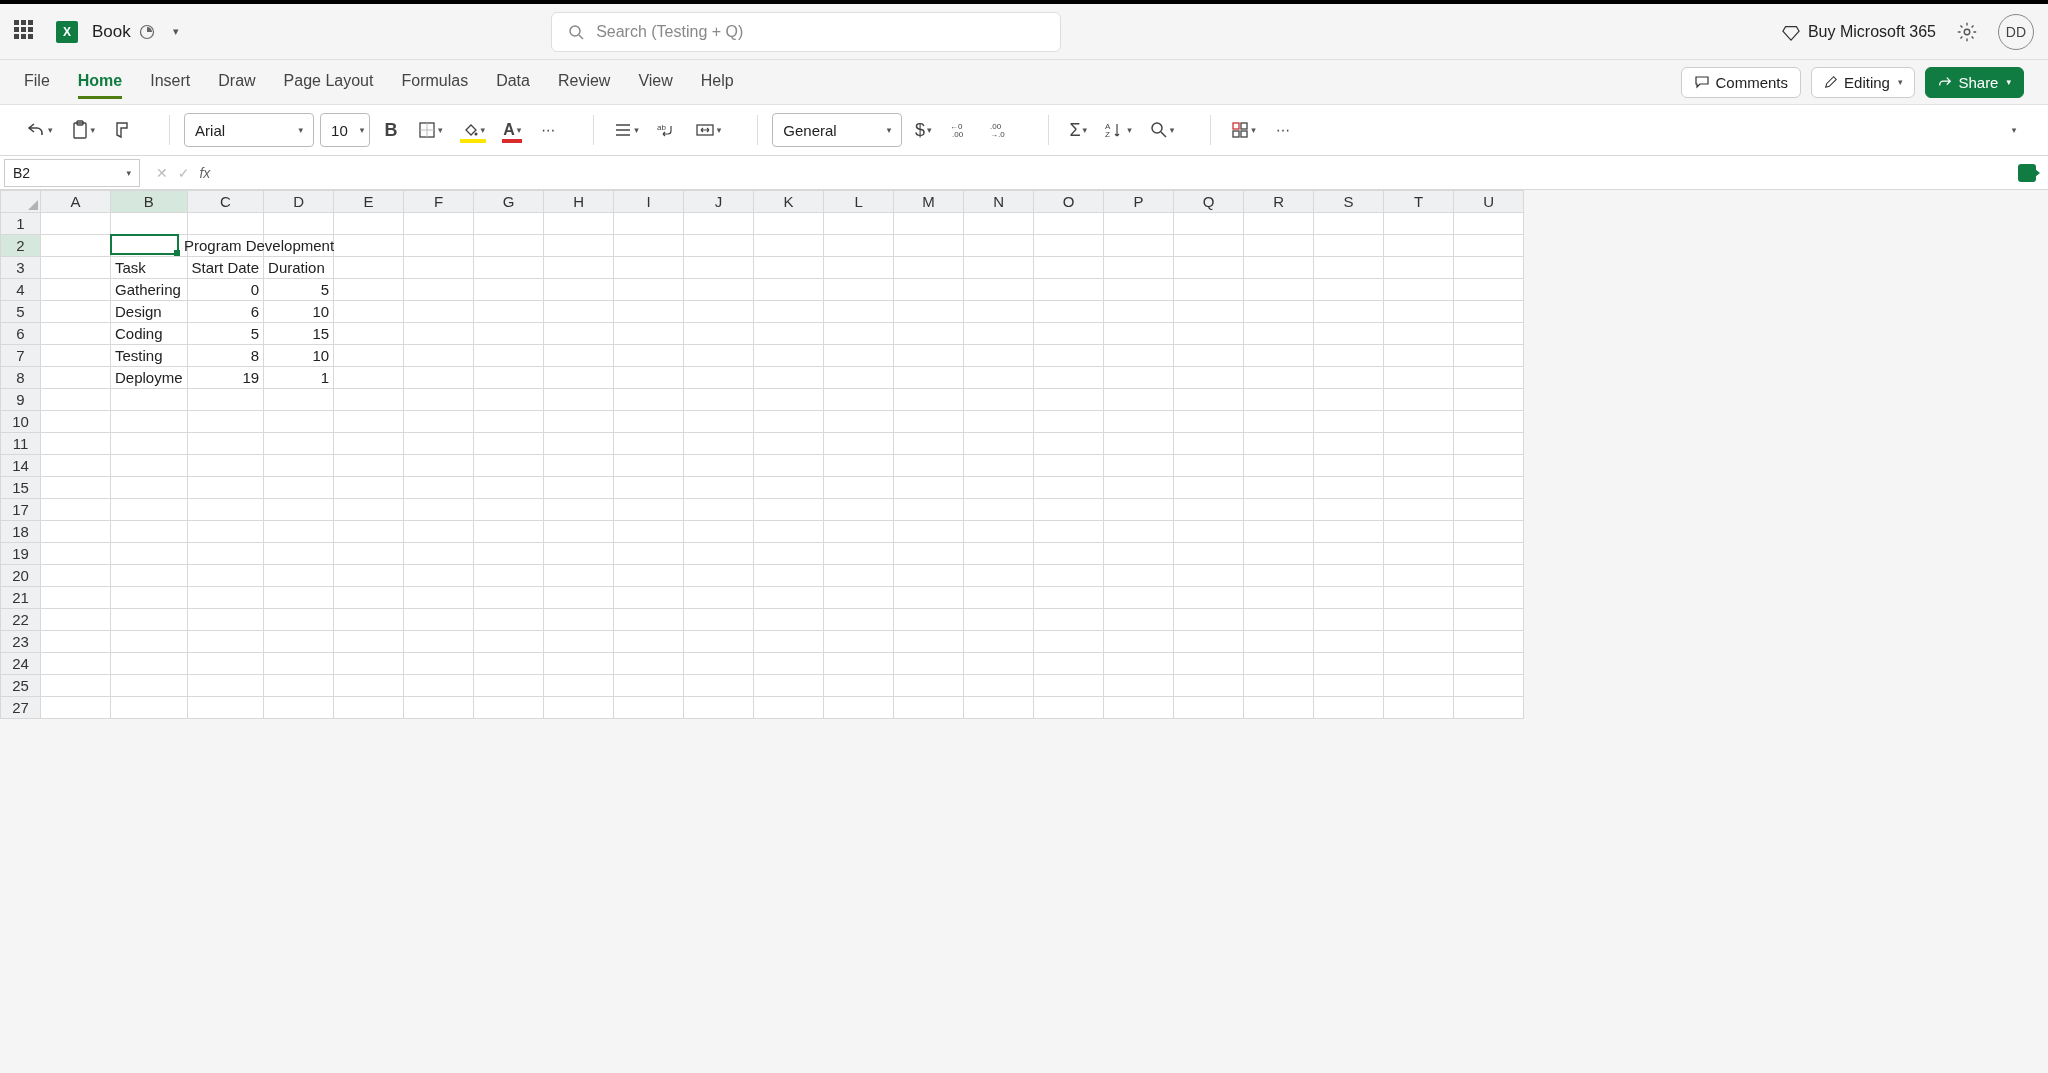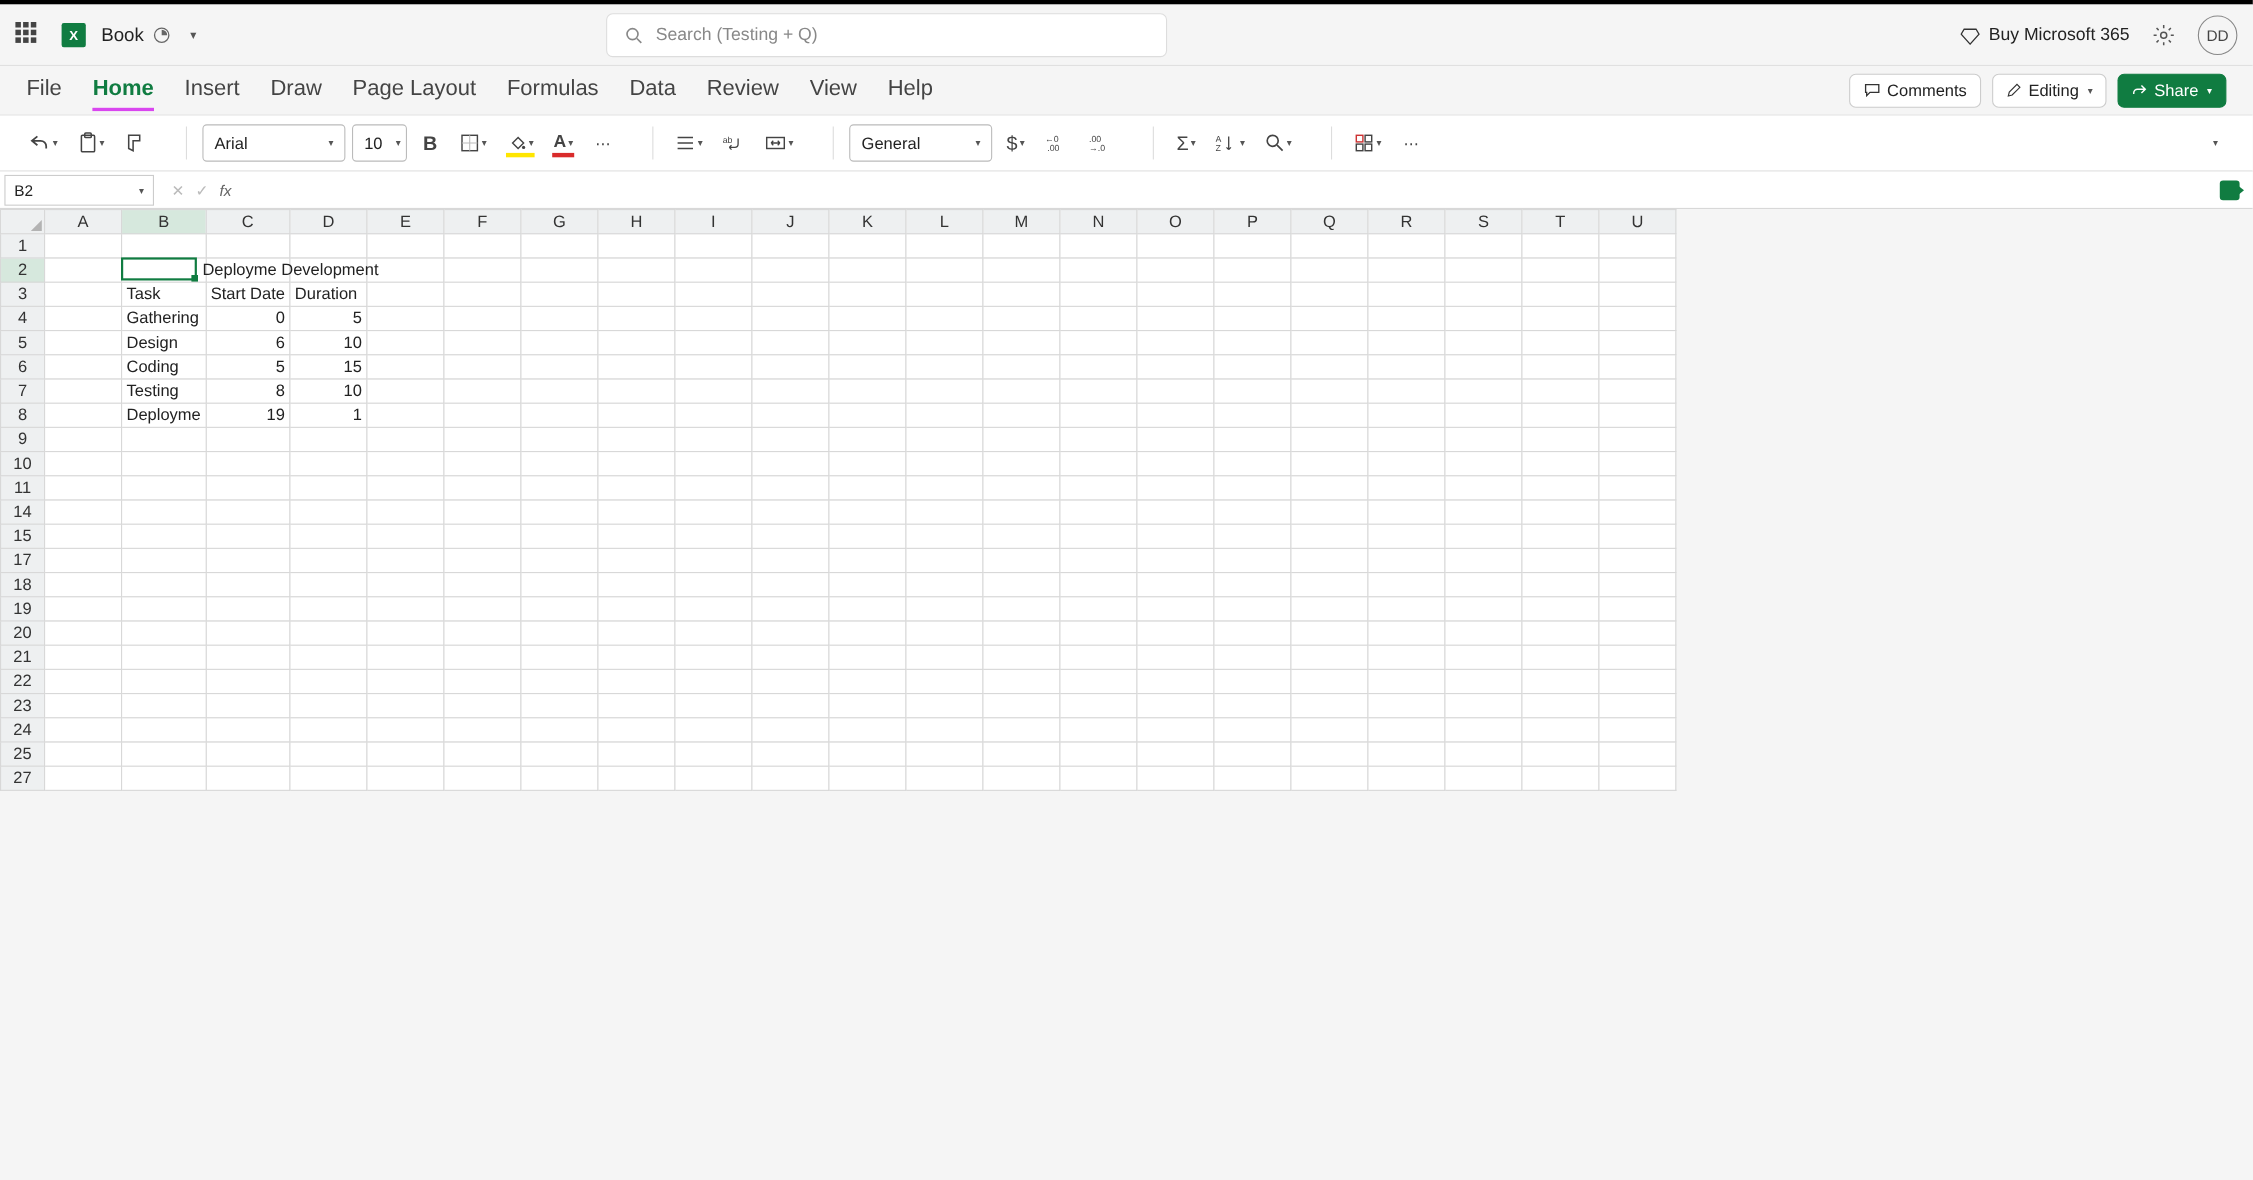--- a/index.html
+++ b/index.html
@@ -34,22 +34,22 @@
 }
 .titlebar .search svg{margin-right:12px;}
 .titlebar .right{margin-left:auto;display:flex;align-items:center;gap:20px;}
 .titlebar .buy{display:flex;align-items:center;gap:8px;font-size:16px;color:#222;cursor:pointer;}
 .titlebar .gear{color:#555;cursor:pointer;}
 .titlebar .avatar{width:36px;height:36px;border:1px solid #888;border-radius:50%;display:flex;align-items:center;justify-content:center;font-size:14px;color:#444;}
 
 
 .ribbon-head{display:flex;align-items:center;height:44px;padding:0 24px;background:#f5f5f5;}
 .ribbon-head .tabs{display:flex;gap:28px;}
-.ribbon-head .tab{font-size:20px;color:#444;cursor:pointer;padding:6px 0;}
-.ribbon-head .tab.active{color:#107c41;font-weight:600;border-bottom:3px solid #d946ef;}
+.ribbon-head .tab{font-size:16px;color:#444;cursor:pointer;padding:6px 0;}
+.ribbon-head .tab.active{color:#107c41;font-weight:600;border-bottom:3px solid #4d7c0f;}
 .ribbon-head .rbuttons{margin-left:auto;display:flex;gap:10px;}
 .rbtn{border:1px solid #ccc;background:#fff;border-radius:6px;padding:6px 12px;display:flex;align-items:center;gap:6px;font-size:15px;cursor:pointer;}
 .rbtn.share{background:#107c41;color:#fff;border-color:#107c41;}
 .rbtn.share svg path{stroke:#fff;}
 
 
 .ribbon{display:flex;align-items:center;height:52px;padding:0 20px;background:#fff;border-top:1px solid #e1e1e1;border-bottom:1px solid #d8d8d8;gap:8px;}
 .rgrp{display:flex;align-items:center;gap:6px;padding-right:12px;margin-right:4px;}
 .vsep{width:1px;height:30px;background:#ddd;margin:0 6px;}
 .ibtn{height:34px;min-width:30px;padding:0 6px;display:flex;align-items:center;justify-content:center;border-radius:4px;cursor:pointer;color:#444;}
@@ -916,14 +916,14 @@
           <td class="cell" style="width:70px"></td>
           <td class="cell" style="width:70px"></td>
           <td class="cell" style="width:70px"></td>
           <td class="cell" style="width:70px"></td>
         </tr>
       </tbody>
     </table>
   <div id="sel-overlay" class="sel-cell" style="left: 110px; top: 44px; width: 69px; height: 21px;">
       <div class="handle"></div>
     </div>
-  <div id="overflow-c2" class="ov" style="left: 184px; top: 47px;">Deployme Development</div>
+  <div id="overflow-c2" class="ov" style="left: 184px; top: 47px;">Program Development</div>
 </div>
 
 </body></html>

